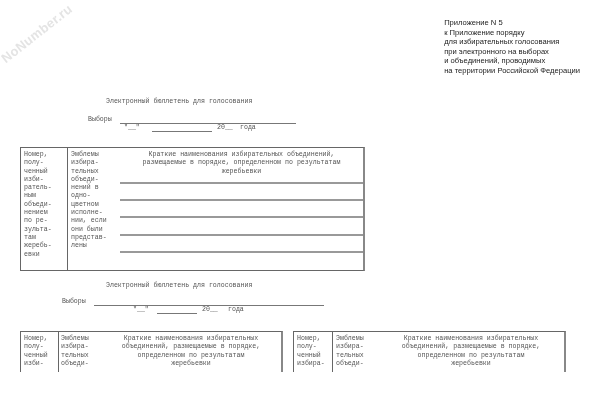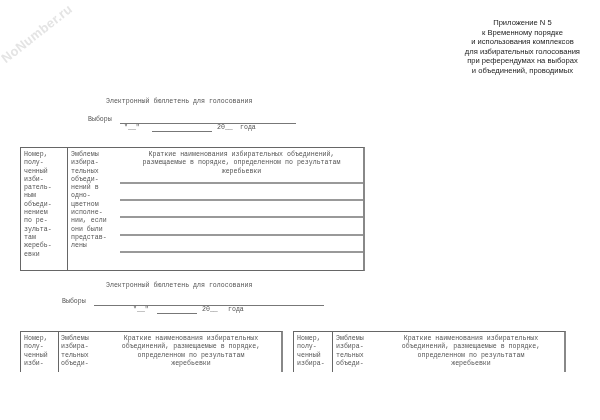--- a/index.html
+++ b/index.html
@@ -6,45 +6,45 @@
   body {
     width: 600px; height: 420px; background: #ffffff; position: relative; overflow: hidden;
     font-family: "Liberation Mono", "DejaVu Sans Mono", monospace; color: #444;
   }
   .watermark {
     position: absolute; left: -6px; top: 26px; transform: rotate(-38deg);
     font-family: "Liberation Sans", sans-serif; font-weight: bold; font-size: 13px;
     color: #e4e4e4; letter-spacing: 0.3px; white-space: nowrap;
   }
   .appendix {
-    position: absolute; right: 20px; top: 18px; text-align: center;
+    position: absolute; right: 20px; top: 18px; text-align: left;
     font-family: "Liberation Sans", sans-serif; font-size: 7.6px; line-height: 9.6px; color: #222;
   }
   .appendix div { white-space: nowrap; }
   .mono { font-family: "Liberation Mono", "DejaVu Sans Mono", monospace; font-size: 6.6px; color: #555; white-space: nowrap; }
   .abs { position: absolute; }
   .uline { position: absolute; height: 0; border-top: 1px solid #777; }
   .tbl { position: absolute; border: 1px solid #666; border-right: 2px solid #888; box-sizing: border-box; }
   .vline { position: absolute; top: 0; bottom: 0; border-left: 1px solid #666; }
   .cell-text { position: absolute; font-family: "Liberation Mono", "DejaVu Sans Mono", monospace; font-size: 6.6px; line-height: 8.3px; color: #555; white-space: pre; }
   .center { text-align: center; }
   .rowline { position: absolute; height: 0; border-top: 2px solid #999; }
 </style>
 </head>
 <body>
 
 <div class="watermark">NoNumber.ru</div>
 
 <div class="appendix">
   <div>Приложение N 5</div>
-  <div>к Временному порядке</div>
-  <div>и использования комплексов</div>
+  <div>к Приложение порядку</div>
   <div>для избирательных голосования</div>
-  <div>при референдумах на выборах</div>
+  <div>при электронного на выборах</div>
   <div>и объединений, проводимых</div>
+  <div>на территории Российской Федерации</div>
 </div>
 
 <div>
   <div class="abs mono" style="left:106px; top:98px;">Электронный бюллетень для голосования</div>
   <div class="abs mono" style="left:88px; top:116px;">Выборы</div>
   <div class="uline" style="left:120px; top:123px; width:176px;"></div>
   <div class="abs mono" style="left:124px; top:124px;">"__"</div>
   <div class="uline" style="left:152px; top:131px; width:60px;"></div>
   <div class="abs mono" style="left:217px; top:124px;">20__</div>
   <div class="abs mono" style="left:240px; top:124px;">года</div>

